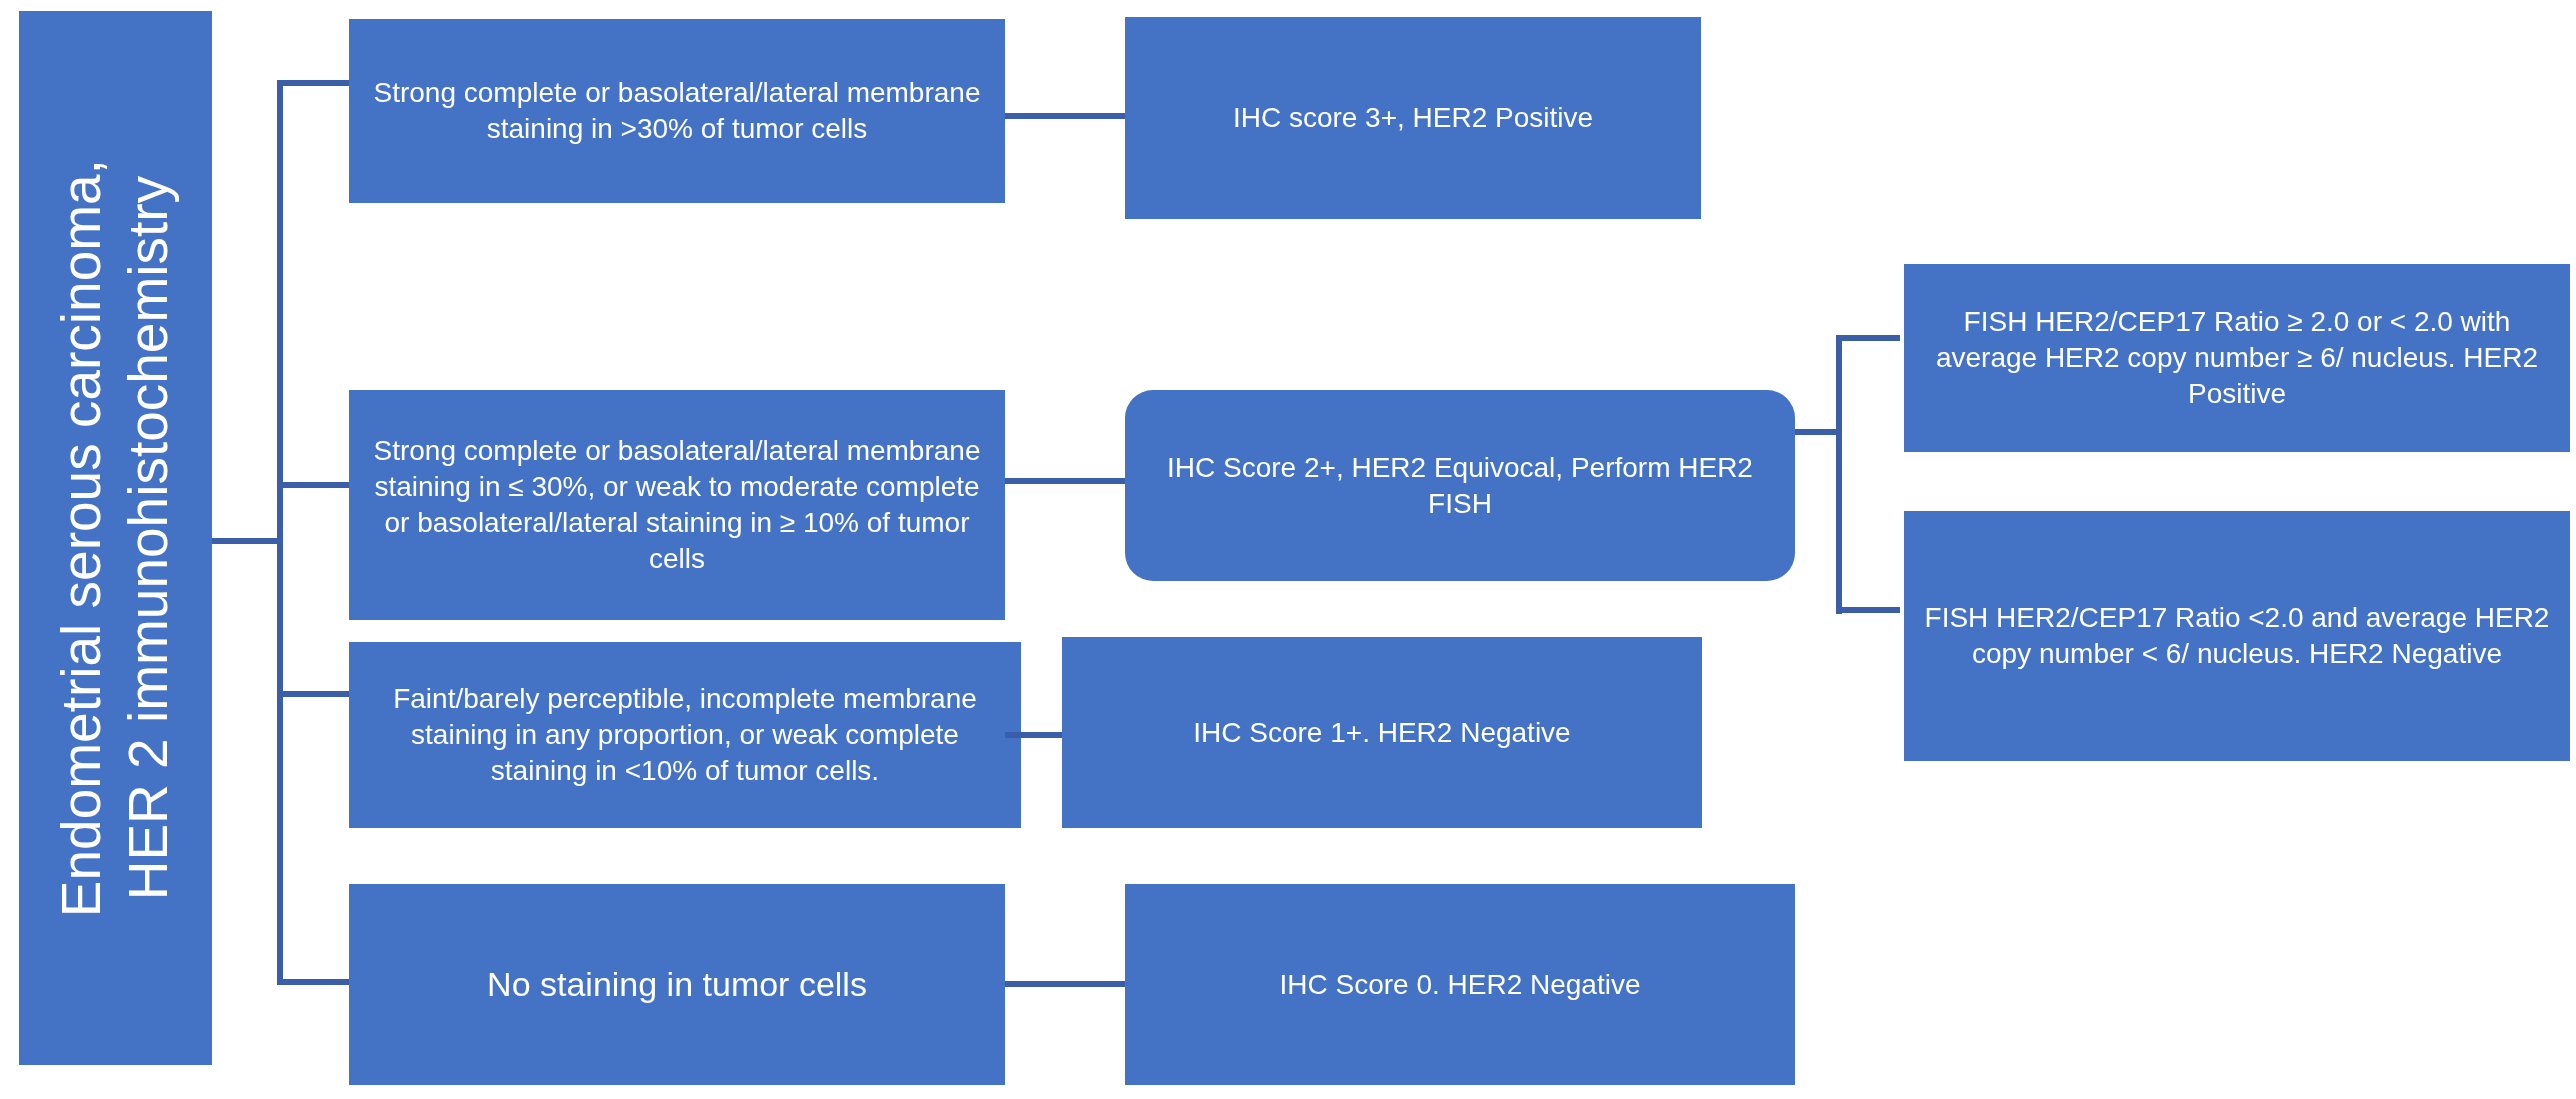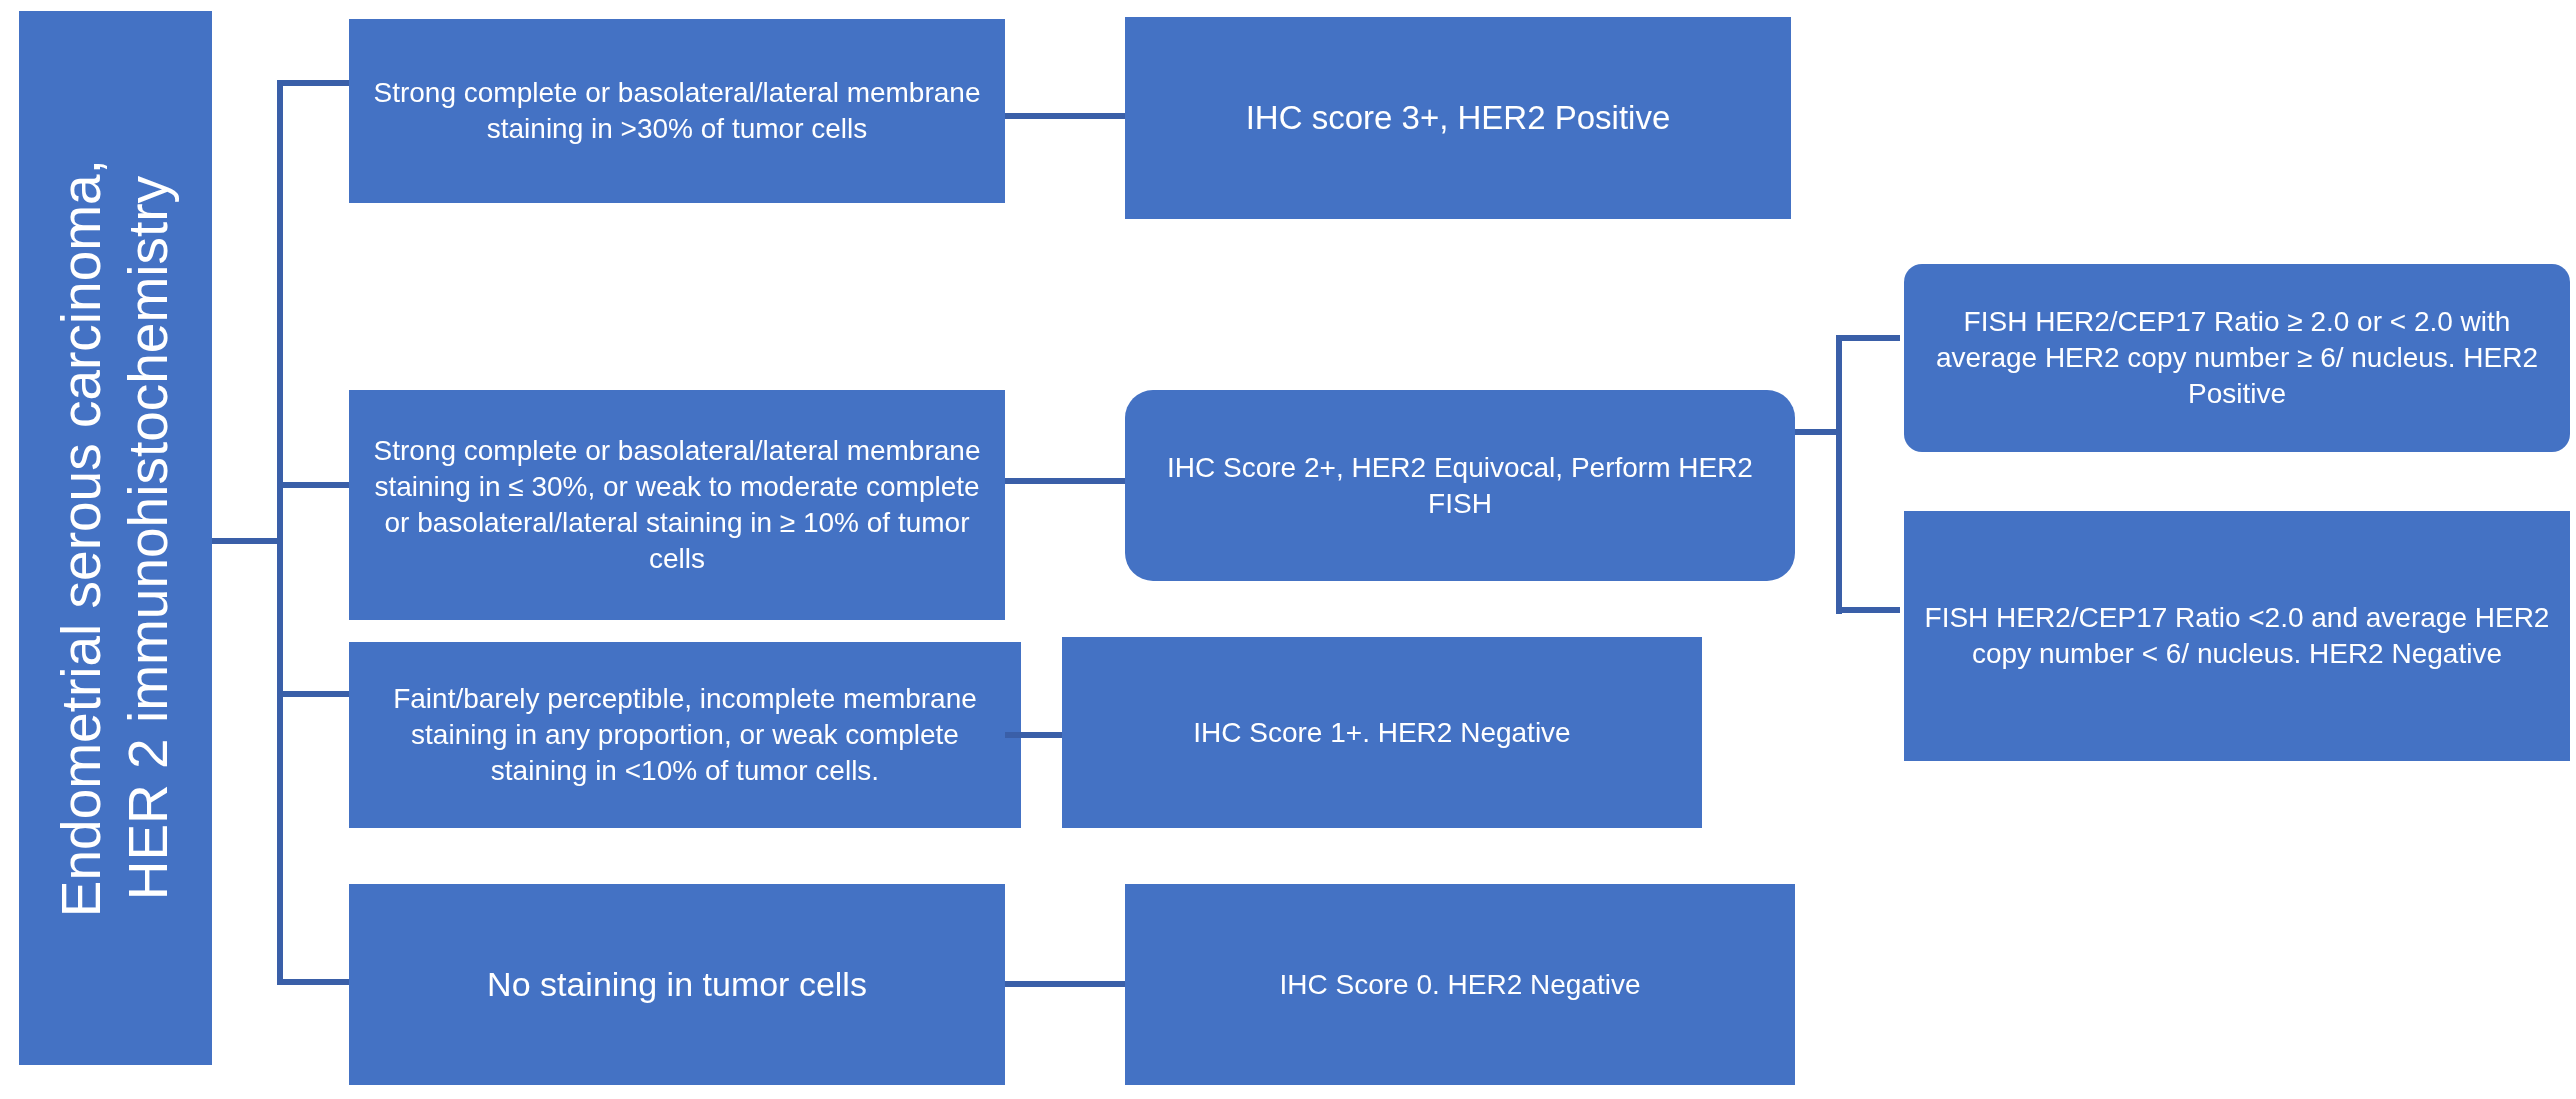--- a/index.html
+++ b/index.html
@@ -114,21 +114,21 @@
 
   <div class="box" style="left:349px; top:884px; width:656px; height:201px; font-size:34px;">
     <span>No staining in tumor cells</span>
   </div>
 
   <div class="hline" style="left:1005px; top:113px; width:120px;"></div>
   <div class="hline" style="left:1005px; top:478px; width:120px;"></div>
   <div class="hline" style="left:1005px; top:732px; width:120px;"></div>
   <div class="hline" style="left:1005px; top:981px; width:120px;"></div>
 
-  <div class="box" style="left:1125px; top:17px; width:666px; height:202px; font-size:33px;">
+  <div class="box" style="left:1125px; top:17px; width:576px; height:202px; font-size:28px;">
     <span>IHC score 3+, HER2 Positive</span>
   </div>
 
   <div class="box" style="left:1125px; top:390px; width:670px; height:191px; font-size:28px;border-radius:28px;">
     <span>IHC Score 2+, HER2 Equivocal, Perform HER2 FISH</span>
   </div>
 
   <div class="box" style="left:1062px; top:637px; width:640px; height:191px; font-size:28px;">
     <span>IHC Score 1+. HER2 Negative</span>
   </div>
@@ -138,21 +138,21 @@
   </div>
 
   <div class="hline" style="left:1795px; top:429px; width:47px;"></div>
 
   <div class="vline" style="left:1836px; top:335px; height:279px;"></div>
 
   <div class="hline" style="left:1836px; top:335px; width:64px;"></div>
 
   <div class="hline" style="left:1836px; top:607px; width:64px;"></div>
 
-  <div class="box" style="left:1904px; top:264px; width:666px; height:188px; font-size:28px;border-radius:18px;">
+  <div class="box" style="left:1904px; top:264px; width:666px; height:188px; font-size:28px;">
     <span>FISH HER2/CEP17 Ratio ≥ 2.0 or &lt; 2.0 with average HER2 copy number ≥ 6/ nucleus. HER2 Positive</span>
   </div>
 
   <div class="box" style="left:1904px; top:511px; width:666px; height:250px; font-size:28px;">
     <span>FISH HER2/CEP17 Ratio &lt;2.0 and average HER2 copy number &lt; 6/ nucleus. HER2 Negative</span>
   </div>
 
 </div>
 
 

